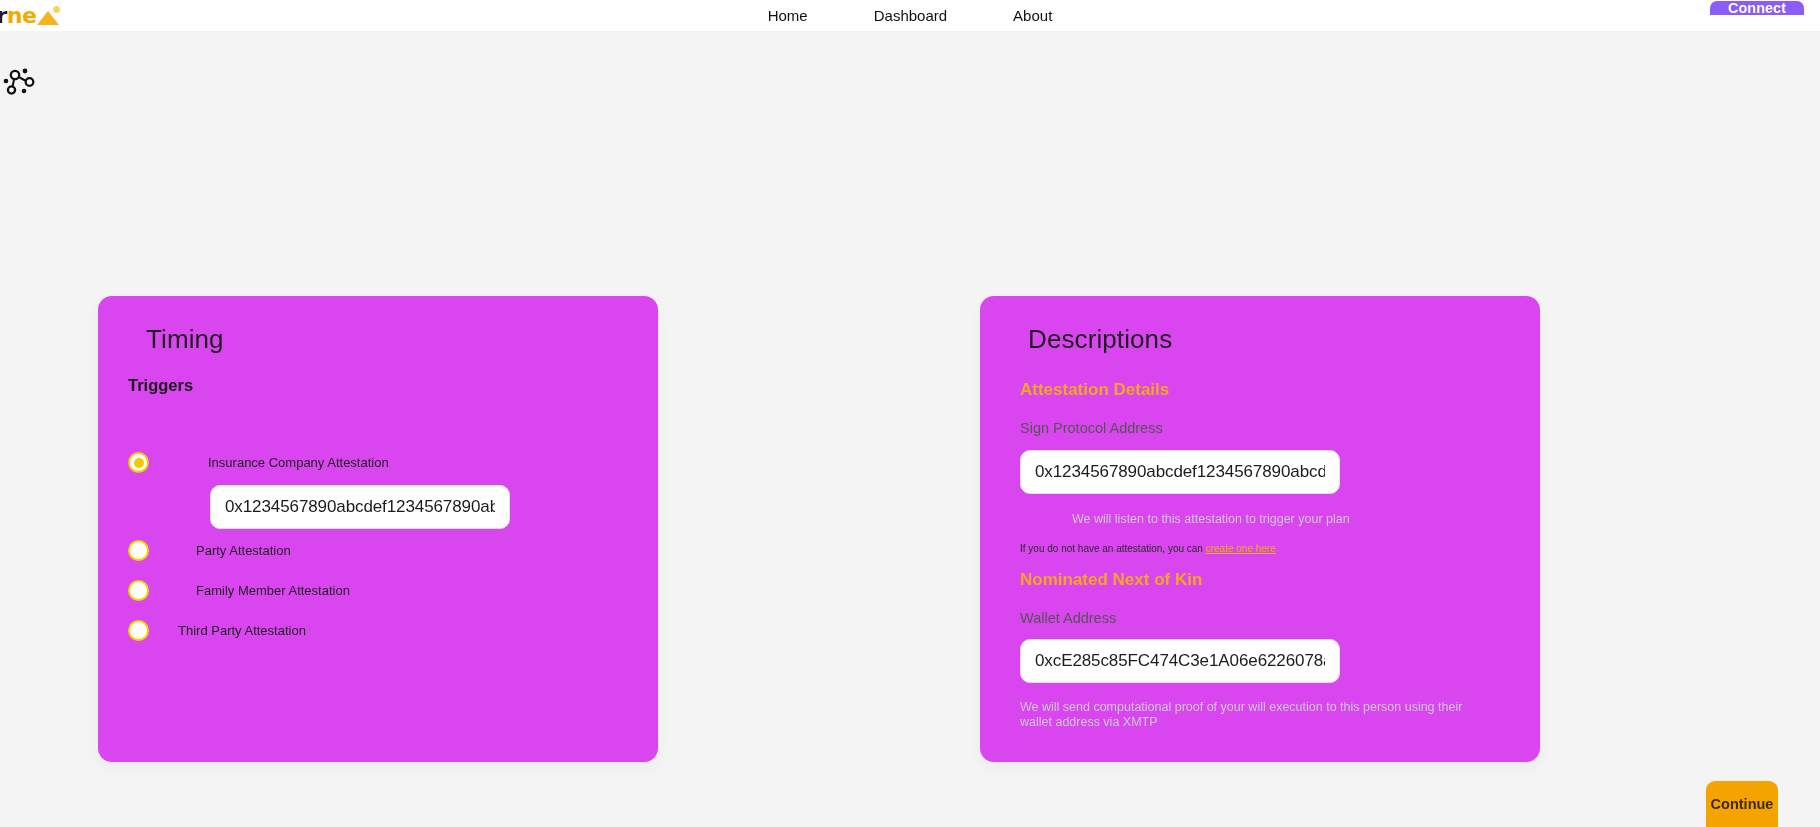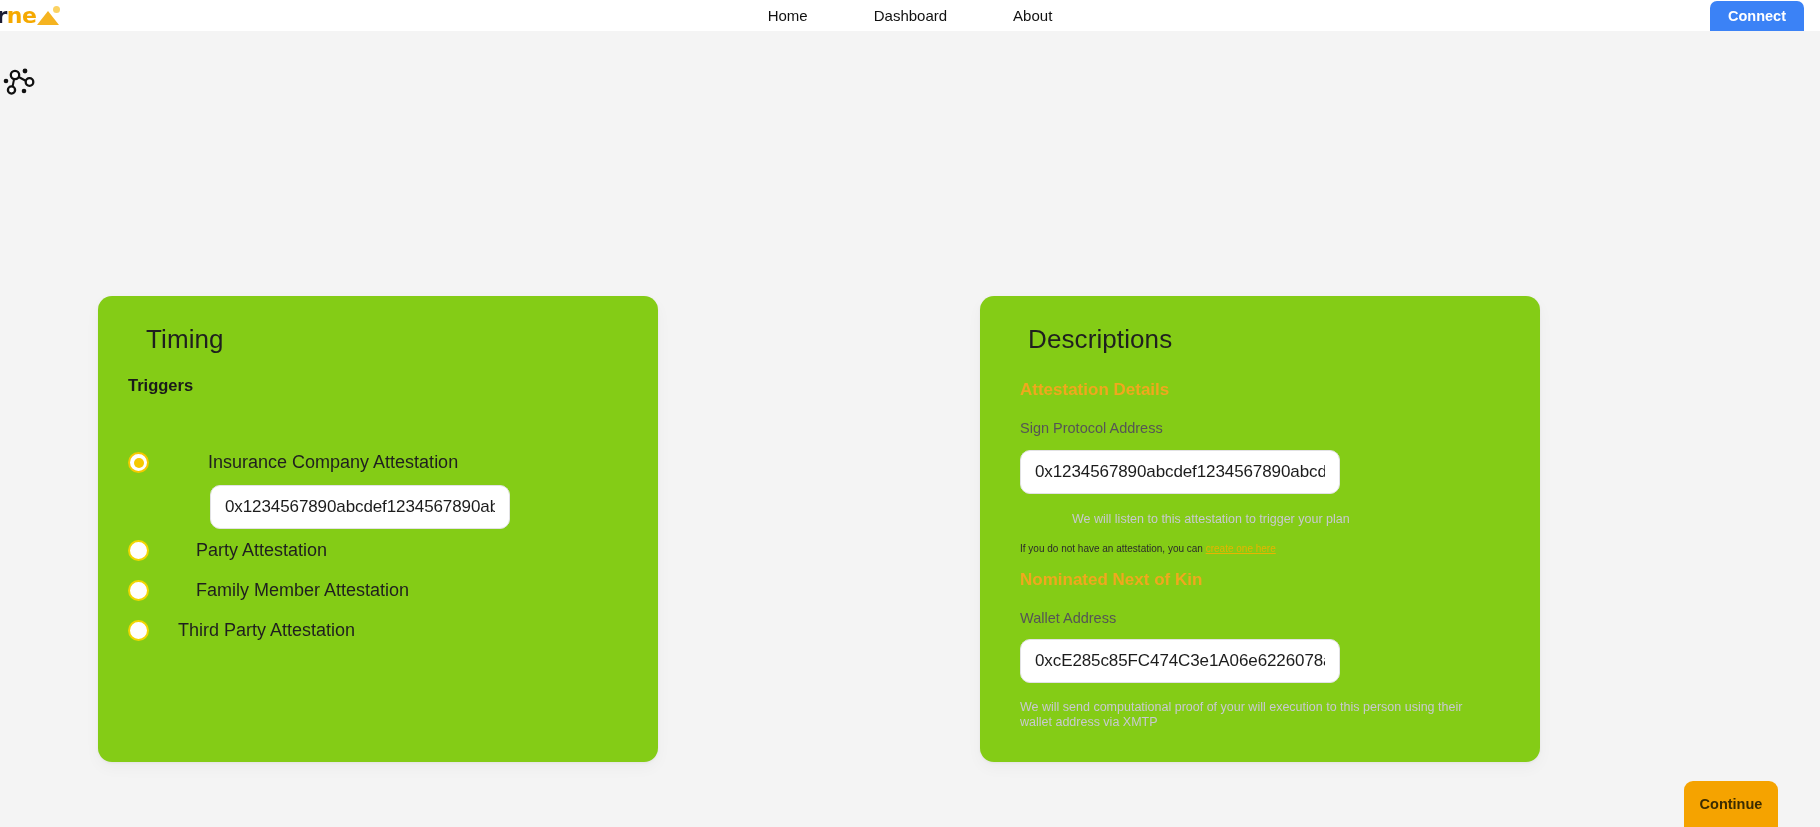--- a/index.html
+++ b/index.html
@@ -77,23 +77,23 @@
     color: #111111;
     text-decoration: none;
     line-height: 31px;
     white-space: nowrap;
   }
 
   #connect-btn {
     position: absolute;
     right: 16px;
     top: 1px;
-    height: 30px;
+    height: 14px;
     padding: 0 18px;
-    background: #3b82f6;
+    background: #8b5cf6;
     color: #ffffff;
     border: none;
     border-radius: 7px 7px 0 0;
     font-size: 14.5px;
     font-weight: 700;
     font-family: "Liberation Sans", sans-serif;
     display: flex;
     align-items: center;
     justify-content: center;
     cursor: pointer;
@@ -121,21 +121,21 @@
     font-weight: 700;
     color: #0d0d0d;
     line-height: 1;
     letter-spacing: -0.5px;
     white-space: nowrap;
   }
 
   
   .card {
     position: absolute;
-    background: #84cc16;
+    background: #d946ef;
     border-radius: 14px;
     box-shadow: 0 1px 3px rgba(0,0,0,0.05), 0 6px 16px rgba(0,0,0,0.035);
   }
   #card-timing {
     left: 98px;
     top: 296px;
     width: 560px;
     height: 466px;
   }
   #card-desc {
@@ -182,21 +182,21 @@
   .radio.checked { border-color: #f5c900; }
   .radio.checked::after {
     content: "";
     position: absolute;
     left: 3.5px; top: 3.5px;
     width: 10px; height: 10px;
     border-radius: 50%;
     background: #f5c900;
   }
   .trigger-label {
-    font-size: 18px;
+    font-size: 13px;
     color: #1f1f1f;
     white-space: nowrap;
   }
   #trig-0 { top: 452px; }
   #trig-0 .trigger-label { margin-left: 59px; }
   #trig-1 { top: 540px; }
   #trig-1 .trigger-label { margin-left: 47px; }
   #trig-2 { top: 580px; }
   #trig-2 .trigger-label { margin-left: 47px; }
   #trig-3 { top: 620px; }
@@ -281,21 +281,21 @@
     color: #e8b400;
     text-decoration: underline;
     cursor: pointer;
   }
 
   
   #continue-btn {
     position: absolute;
     right: 42px;
     bottom: 0px;
-    width: 94px;
+    width: 72px;
     height: 46px;
     background: #f5a300;
     color: #3b2c00;
     border: none;
     border-radius: 9px 9px 0 0;
     font-size: 14.5px;
     font-weight: 700;
     font-family: "Liberation Sans", sans-serif;
     cursor: pointer;
     display: flex;

